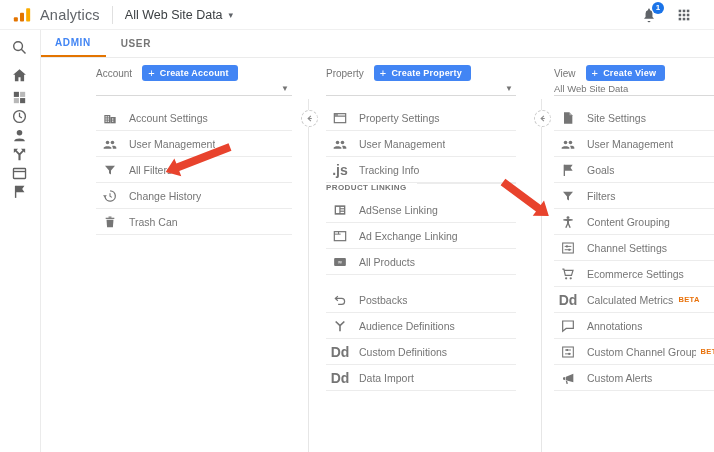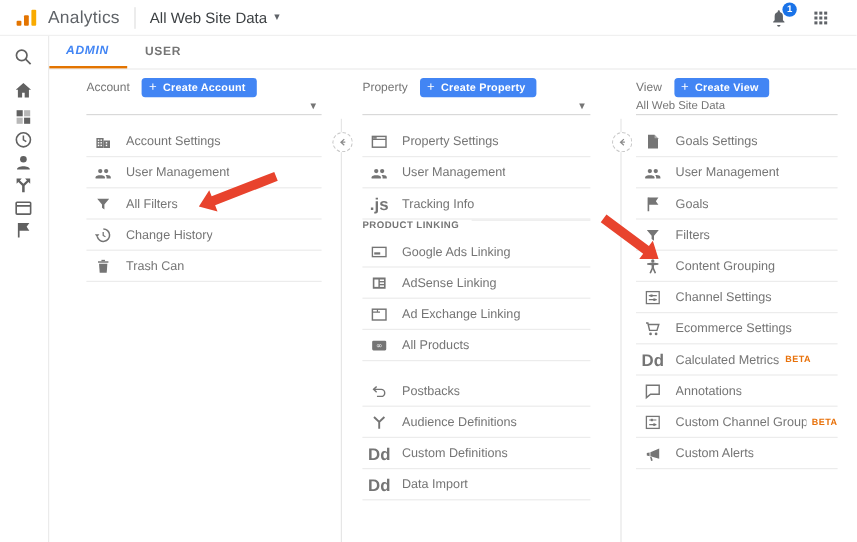--- a/index.html
+++ b/index.html
@@ -17,27 +17,27 @@
   .bellwrap{position:relative;width:18px;height:18px;color:#5f6368;cursor:pointer;}
   .badge{position:absolute;top:-4px;right:-6px;width:12px;height:12px;border-radius:50%;
          background:var(--badge,#1a73e8);color:#fff;font-size:8px;display:flex;align-items:center;
          justify-content:center;font-weight:700;}
   .appsicon{width:16px;height:16px;color:#5f6368;cursor:pointer;}
   
   .tabbar{position:absolute;left:40px;top:30px;width:674px;height:27px;border-bottom:1px solid #ebebeb;
           display:flex;align-items:stretch;background:#fff;z-index:3;}
   .tab{display:flex;align-items:center;padding:0 15px;font-size:10px;font-weight:700;letter-spacing:.6px;
        color:#757575;cursor:pointer;box-sizing:border-box;}
-  .tab.active{color:var(--blue,#4285f4);border-bottom:2px solid var(--orange,#e37400);font-style:italic;}
+  .tab.active{color:var(--blue,#4285f4);border-bottom:2px solid var(--orange,#e37400);}
   
   .sidenav{position:absolute;left:0;top:30px;width:40px;height:422px;border-right:1px solid #ebebeb;
            background:#fff;z-index:3;}
   .snicon{position:absolute;left:11px;width:17px;height:17px;color:#616161;cursor:pointer;}
   
-  .content{position:absolute;left:24px;top:57px;width:574px;height:395px;background:#fff;}
+  .content{position:absolute;left:48px;top:57px;width:574px;height:395px;background:#fff;}
   .vdiv{position:absolute;top:42px;bottom:0;width:1px;background:#e6e6e6;}
   .vdiv0{left:260px;} .vdiv1{left:493px;}
   .collapse{position:absolute;top:52.5px;width:15px;height:15px;border:1px dashed #c9c9c9;border-radius:50%;
             background:#fff;display:flex;align-items:center;justify-content:center;color:#8a8a8a;
             cursor:pointer;z-index:2;}
   .collapse0{left:252.5px;} .collapse1{left:485.5px;}
   .column{position:absolute;top:0;}
   #col0{left:48px;width:196px;} #col1{left:278px;width:190px;} #col2{left:506px;width:168px;}
   .col-head{position:absolute;top:8px;left:0;display:flex;align-items:center;height:16px;white-space:nowrap;}
   .col-label{font-size:10px;color:#757575;}
@@ -280,29 +280,20 @@
             <span class="licon txticon">.js</span>
             <span class="rlabel">Tracking Info</span>
           </div>
           <div class="sec-row">
             <span class="stxt">PRODUCT LINKING</span>
             <span class="sline"></span>
           </div>
           <div class="row">
             <span class="licon">
               <svg viewBox="0 0 24 24" width="16" height="16">
-                <rect x="3.5" y="6.2" width="17" height="11.6" fill="none" stroke="currentColor" stroke-width="1.7"></rect>
-                <rect x="5.8" y="12.4" width="7.5" height="2.8" fill="currentColor"></rect>
-              </svg>
-            </span>
-            <span class="rlabel">Google Ads Linking</span>
-          </div>
-          <div class="row">
-            <span class="licon">
-              <svg viewBox="0 0 24 24" width="16" height="16">
                 <path fill="currentColor" d="M4 5h16v14H4z"></path>
                 <g fill="#fff">
                   <rect x="6" y="7.4" width="5" height="9.2"></rect>
                   <rect x="12.8" y="7.4" width="5.2" height="1.9"></rect>
                   <rect x="12.8" y="11" width="5.2" height="1.9"></rect>
                   <rect x="12.8" y="14.7" width="5.2" height="1.9"></rect>
                 </g>
               </svg>
             </span>
             <span class="rlabel">AdSense Linking</span>
@@ -372,21 +363,21 @@
       <div class="sel-text">All Web Site Data</div>
       <div class="selector"></div>
       <div class="col-list">
           <div class="row">
             <span class="licon">
               <svg viewBox="0 0 24 24" width="16" height="16">
                 <path fill="currentColor" d="M6 3.5h8.2l4.3 4.3v12.7H6z"></path>
                 <path fill="#fff" opacity=".4" d="M14.2 3.5l4.3 4.3h-4.3z"></path>
               </svg>
             </span>
-            <span class="rlabel">Goals Settings</span>
+            <span class="rlabel">Site Settings</span>
           </div>
           <div class="row">
             <span class="licon">
               <svg viewBox="0 0 24 24" width="16" height="16">
                 <g fill="currentColor">
                   <circle cx="8.3" cy="9.8" r="2.7"></circle>
                   <circle cx="15.7" cy="9.8" r="2.7"></circle>
                   <path d="M2.5 17.6c0-3.2 11.6-3.2 11.6 0V19H2.5z"></path>
                   <path d="M14.9 14.9c3.2-.5 6.6.4 6.6 2.7V19h-5.3v-1.4c0-1.1-.5-2-1.3-2.7z"></path>
                 </g>

